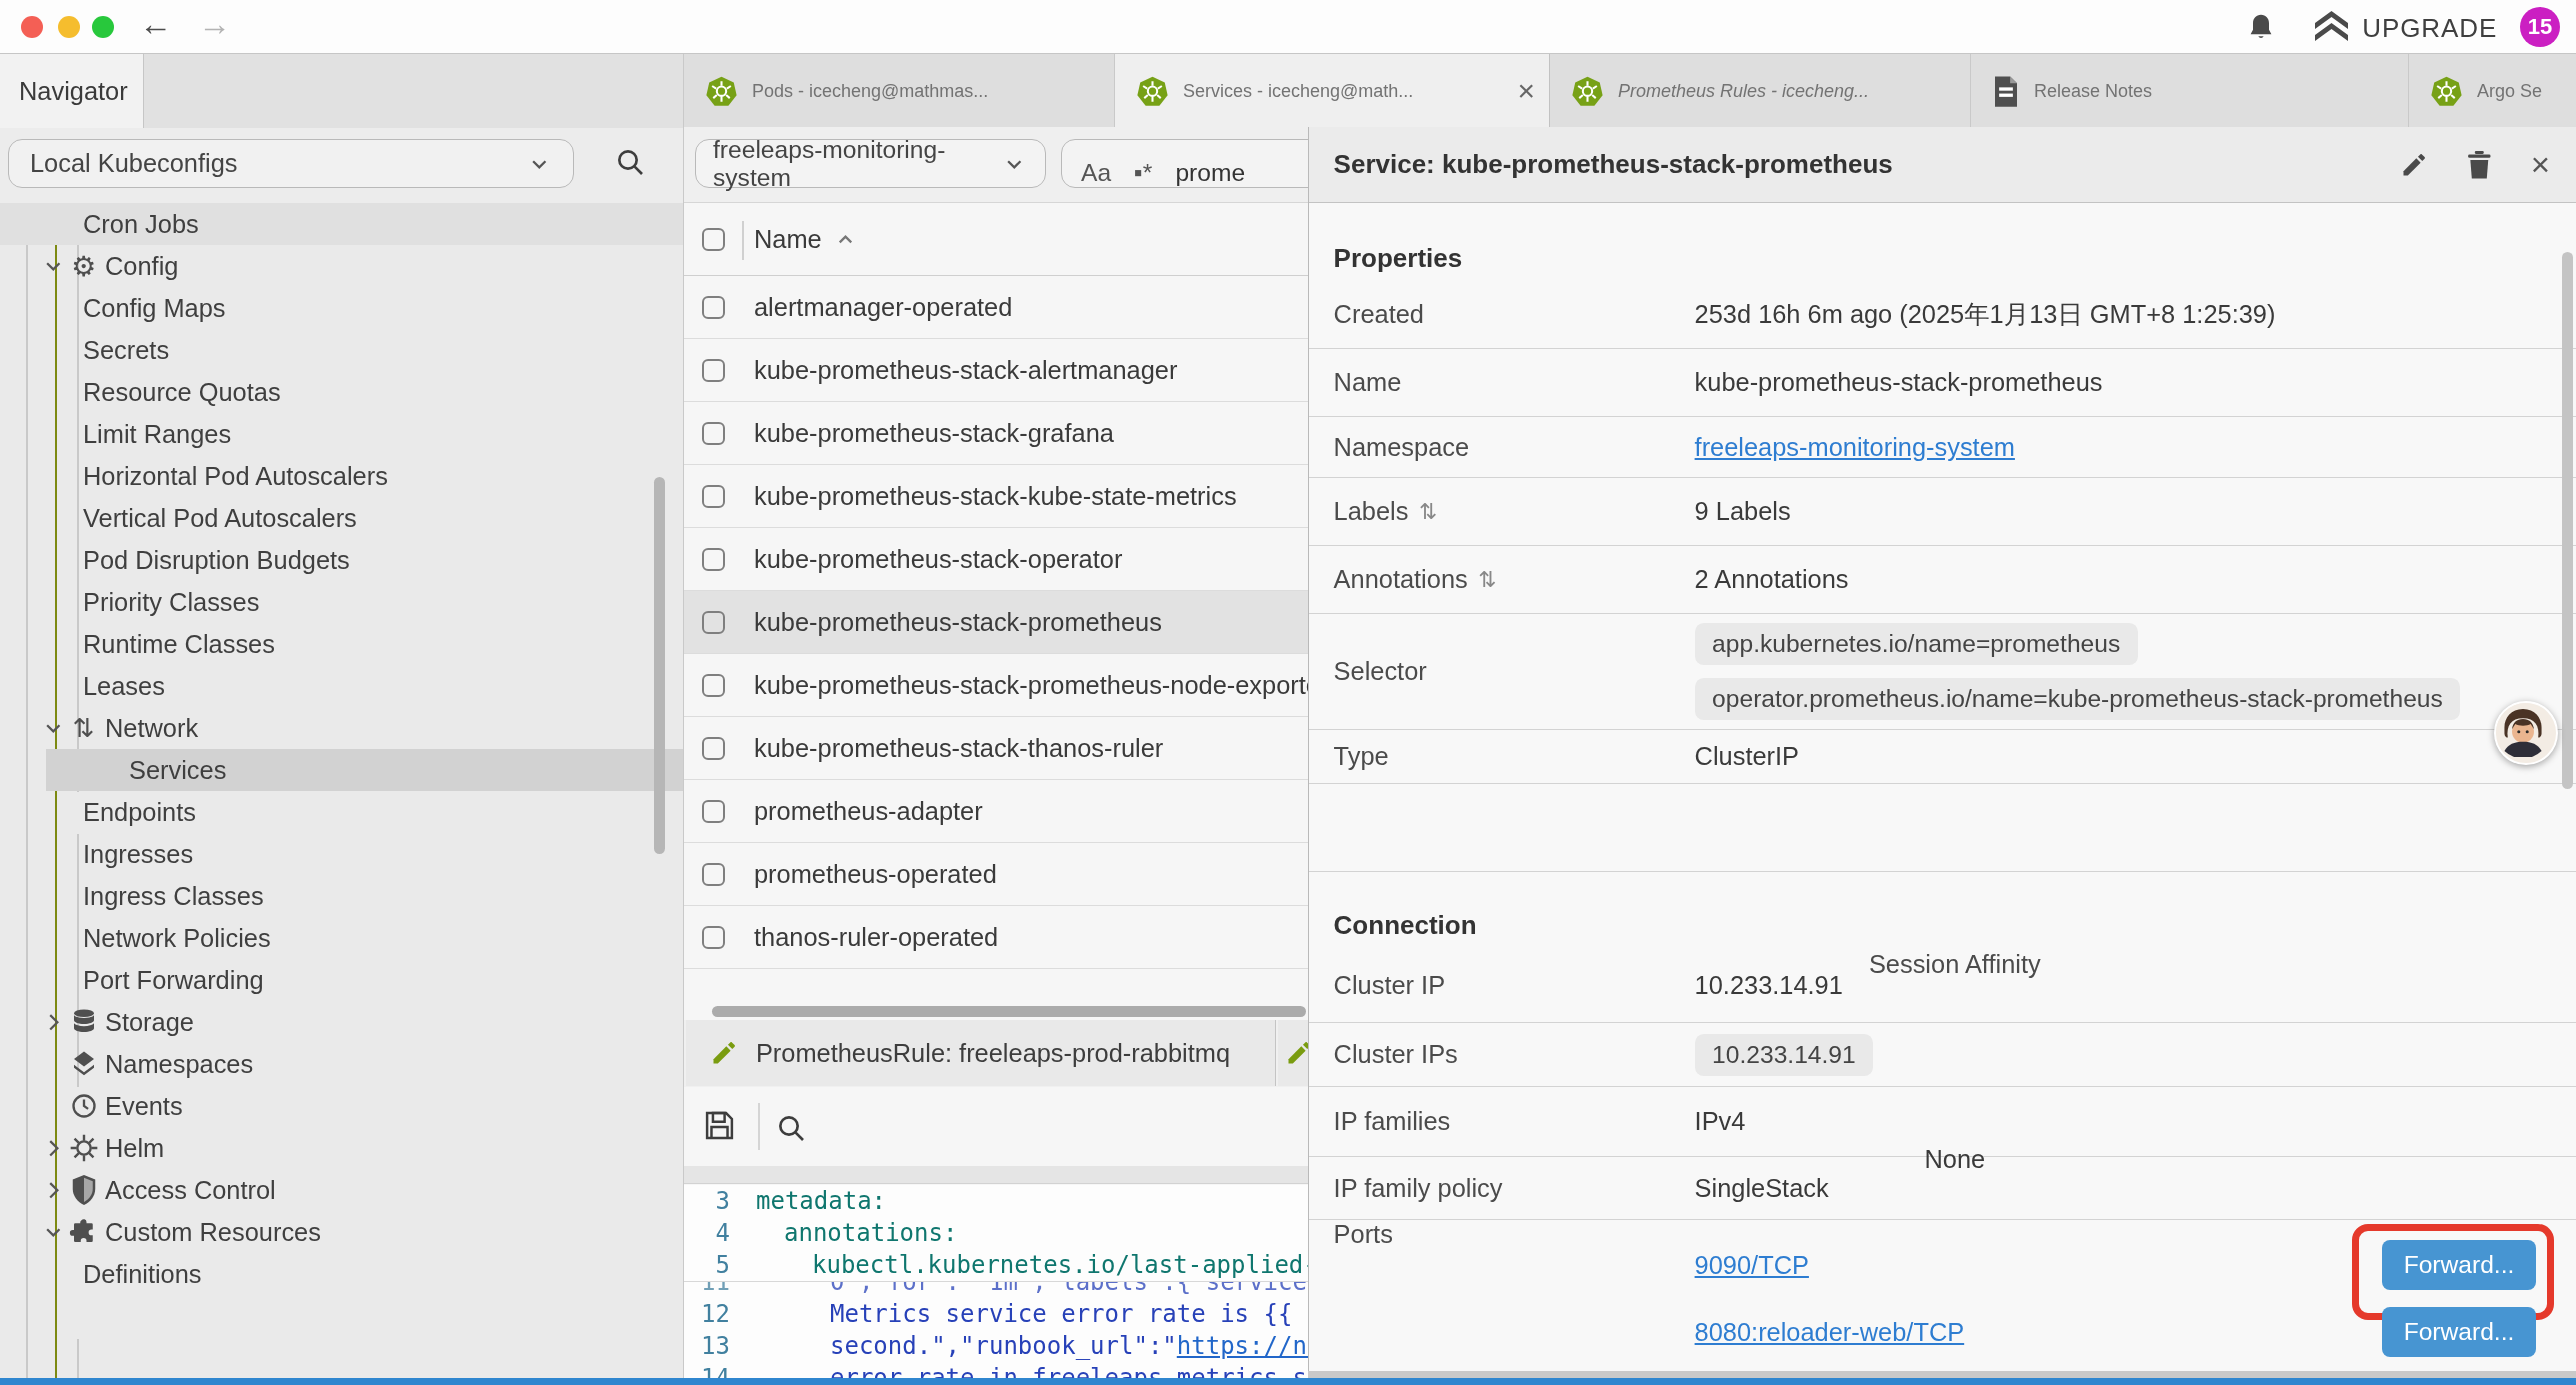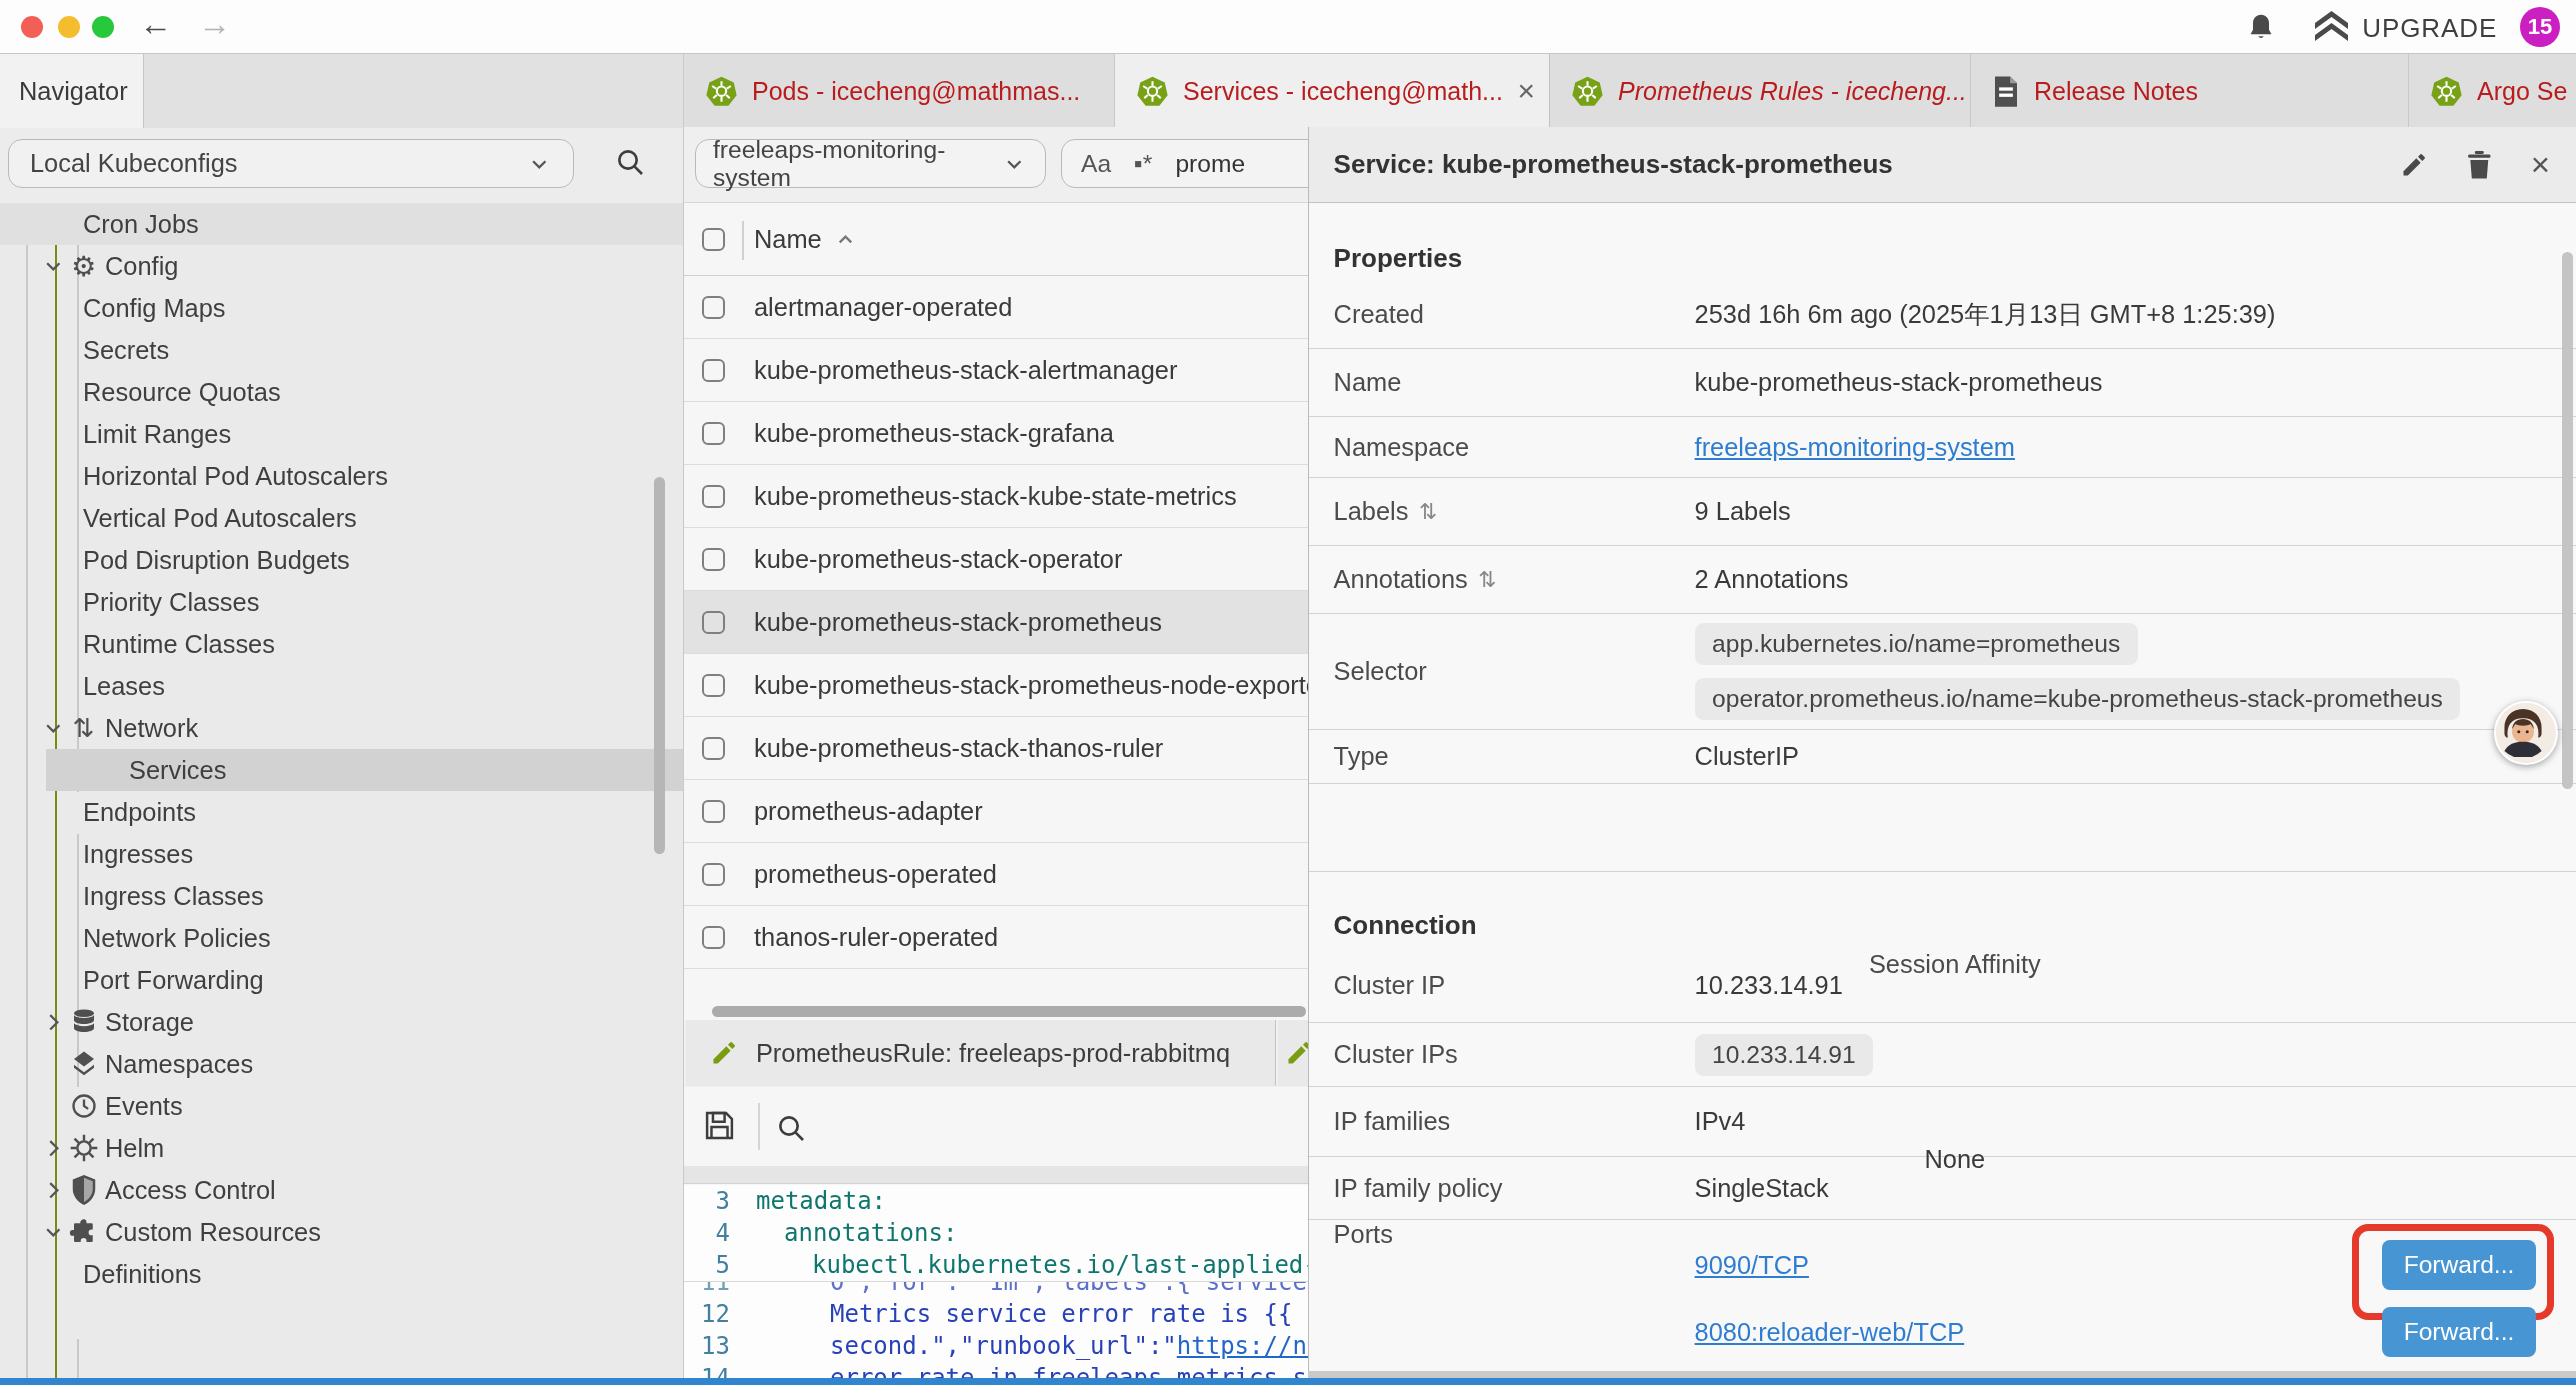--- a/index.html
+++ b/index.html
@@ -21,21 +21,21 @@
   #badge{position:absolute;left:2520px;top:7px;width:40px;height:40px;border-radius:50%;
          background:#cb1fc2;color:#fff;font-size:22px;font-weight:700;
          display:flex;align-items:center;justify-content:center;}
 
   
   #tabbar{left:684px;top:54px;width:1892px;height:74px;background:#dedede;display:flex;
           border-bottom:0.9px solid #c9c9c9;}
   .tab{position:relative;height:74px;display:flex;align-items:center;gap:14px;padding-left:21px;
        border-right:1.8px solid #c9c9c9;box-sizing:border-box;overflow:hidden;flex:0 0 auto;}
   .tab.active{background:#efefef;border-right:1.8px solid #c2c2c2;}
-  .tablabel{font-size:25px;color:#b91c1c;white-space:nowrap;}
+  .tablabel{font-size:18px;color:#737373;white-space:nowrap;}
   .tablabel.it{font-style:italic;}
   .tabclose{position:absolute;right:14px;top:50%;transform:translateY(-50%);font-size:30px;color:#666;}
 
   
   #sidebar{left:0;top:54px;width:684px;height:1331px;background:#eaeaea;border-right:1.8px solid #c9c9c9;box-sizing:border-box;overflow:hidden;}
   #navrow{position:relative;height:74px;background:#e1e1e1;}
   #navtab{position:absolute;left:0;top:0;width:144px;height:74px;background:#f2f2f2;
           border-right:1.8px solid #c6c6c6;display:flex;align-items:center;padding-left:19px;box-sizing:border-box;
           font-size:25.4px;color:#3a3a3a;}
   #sidefilter{position:relative;height:75px;background:#ececec;}
@@ -57,21 +57,21 @@
   .glyph{font-family:"DejaVu Sans",sans-serif;color:#4f4f4f;}
   #side-scroll{left:654px;top:423px;width:11.4px;height:377px;background:#b6b6b6;border-radius:6.1px;}
 
   
   #listpane{left:684px;top:127px;width:624px;height:1258px;background:#f6f6f6;overflow:hidden;}
   #listfilter{position:absolute;left:0;top:0;width:100%;height:76px;background:#efefef;border-bottom:1.8px solid #d6d6d6;box-sizing:border-box;}
   #nsselect{position:absolute;left:10.5px;top:12.3px;width:351px;height:49px;border:1.8px solid #b9b9b9;border-radius:14px;
             background:#f3f3f3;display:flex;align-items:center;box-sizing:border-box;padding:0 17.5px;font-size:24.6px;color:#444;}
   #nsselect .chev{margin-left:auto;}
   #searchbox{position:absolute;left:377px;top:12.3px;width:491px;height:49px;border:1.8px solid #b9b9b9;border-radius:14px;
-             background:#f3f3f3;display:flex;align-items:center;gap:23px;box-sizing:border-box;padding:0 19px;font-size:24.6px;color:#555;}
+             background:#f3f3f3;display:flex;align-items:flex-end;gap:23px;box-sizing:border-box;padding:0 19px;font-size:24.6px;color:#555;}
   #searchbox .q{color:#333;}
   #thead{position:absolute;left:0;top:76px;width:100%;height:73px;border-bottom:1.8px solid #cfcfcf;box-sizing:border-box;}
   .cb{display:inline-block;width:23px;height:23px;border:2.6px solid #7f7f7f;border-radius:6.1px;box-sizing:border-box;}
   #thead .cb{position:absolute;left:17.5px;top:24.6px;}
   #colsep{position:absolute;left:58px;top:17.5px;width:1.8px;height:39px;background:#d0d0d0;}
   #colname{position:absolute;left:70px;top:0;height:73px;display:flex;align-items:center;gap:12.3px;font-size:25.4px;color:#3a3a3a;}
   #rows{position:absolute;left:0;top:149px;width:100%;}
   .lrow{position:relative;height:63px;border-bottom:1.8px solid #dcdcdc;box-sizing:border-box;display:flex;align-items:center;white-space:nowrap;}
   .lrow.sel{background:#e2e2e2;}
   .lrow .cb{position:absolute;left:17.5px;}

